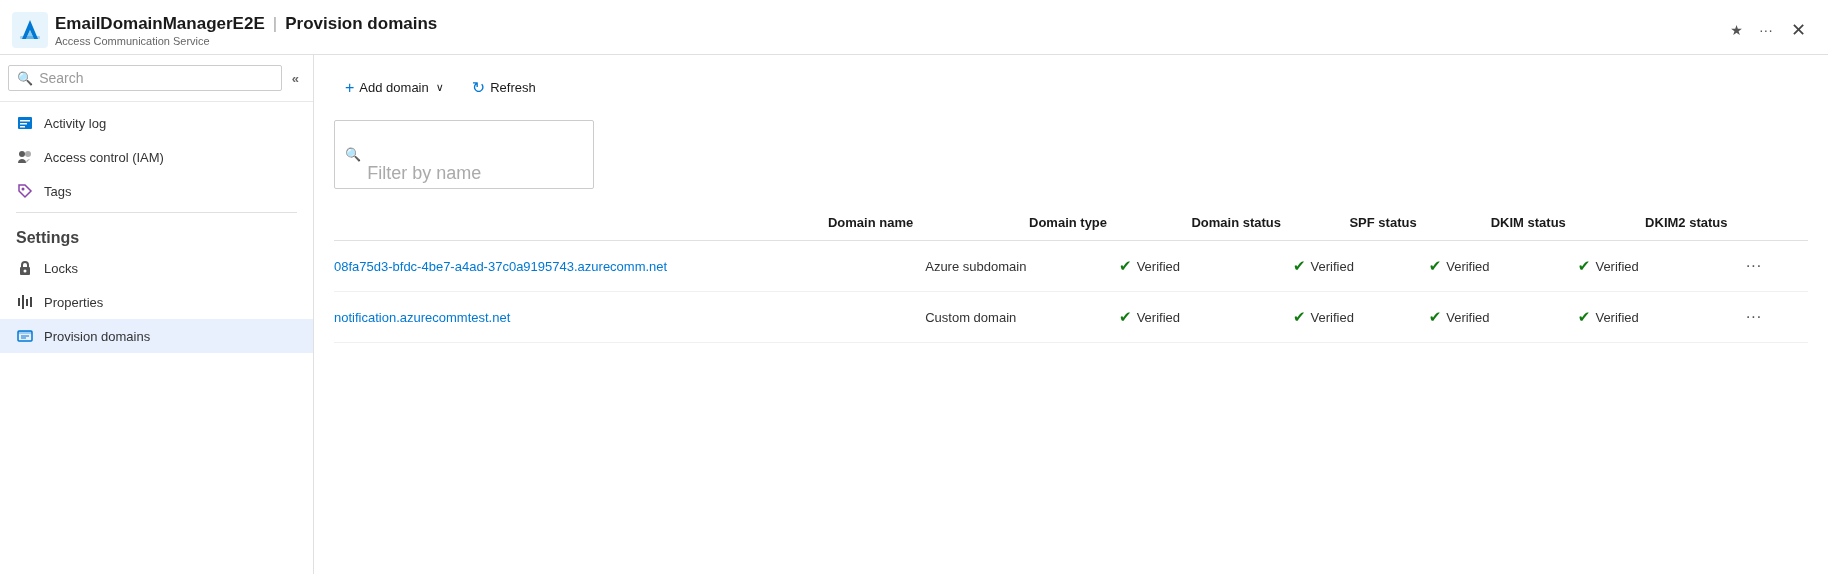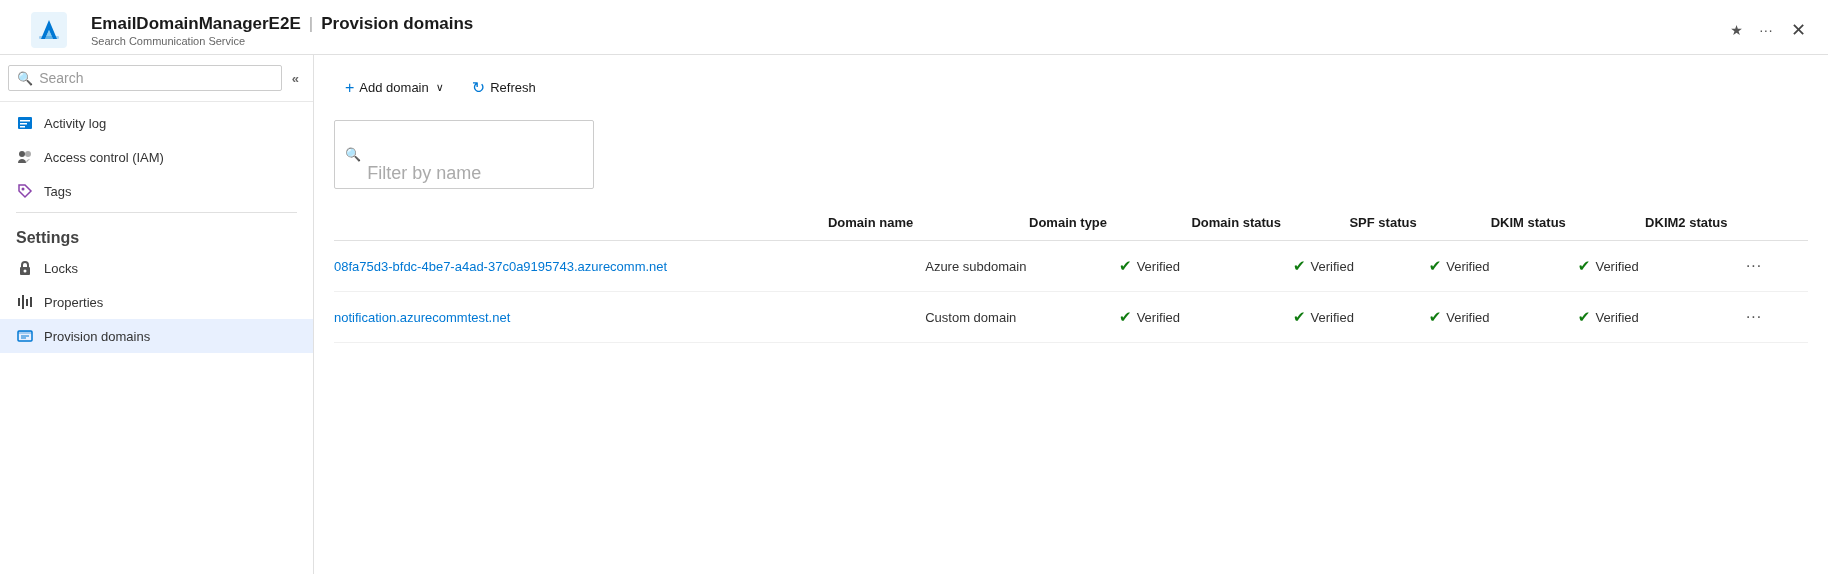--- a/index.html
+++ b/index.html
@@ -1,20 +1,20 @@
 <!DOCTYPE html>
 <html><head>
   <meta charset="utf-8">
   <style>
     * { box-sizing: border-box; margin: 0; padding: 0; }
     body { font-family: 'Segoe UI', Arial, sans-serif; font-size: 13px; color: #333; background: #fff; display: flex; flex-direction: column; height: 574px; overflow: hidden; }
 
     
     .header { display: flex; align-items: center; justify-content: space-between; padding: 12px 16px 6px 12px; border-bottom: 1px solid #e0e0e0; }
-    .header-left { display: flex; align-items: center; gap: 24px; margin-left: 19px; }
+    .header-left { display: flex; align-items: center; gap: 7px; }
     .header-title-block { display: flex; flex-direction: column; }
     .header-title { font-size: 17px; font-weight: 600; color: #1a1a1a; display: flex; align-items: center; gap: 8px; }
     .header-subtitle { font-size: 11px; color: #666; margin-top: 1px; }
     .header-actions { display: flex; align-items: center; gap: 8px; }
     .header-icon-btn { background: none; border: none; cursor: pointer; color: #555; font-size: 14px; padding: 2px 4px; }
     .close-btn { background: none; border: none; cursor: pointer; font-size: 18px; color: #444; padding: 2px 6px; }
 
     
     .main { display: flex; flex: 1; overflow: hidden; }
 
@@ -70,21 +70,21 @@
       <polygon points="10,27 18,8 26,27 22,27 18,18 14,27" fill="#0078d4"></polygon>
       <polygon points="14,27 18,18 22,27" fill="#50b0e8" opacity="0.6"></polygon>
       <rect x="8" y="24" width="20" height="3" rx="1" fill="#0078d4" opacity="0.3"></rect>
     </svg>
     <div class="header-title-block">
       <div class="header-title">
         <span>EmailDomainManagerE2E</span>
         <span style="color:#aaa; font-weight:300;">|</span>
         <span>Provision domains</span>
       </div>
-      <div class="header-subtitle">Search Communication Service</div>
+      <div class="header-subtitle">Access Communication Service</div>
     </div>
   </div>
   <div class="header-actions">
     <button class="header-icon-btn" title="Favorite">
       <span>★</span>
     </button>
     <button class="header-icon-btn" title="More">
       <span>···</span>
     </button>
     <button class="close-btn" title="Close">

